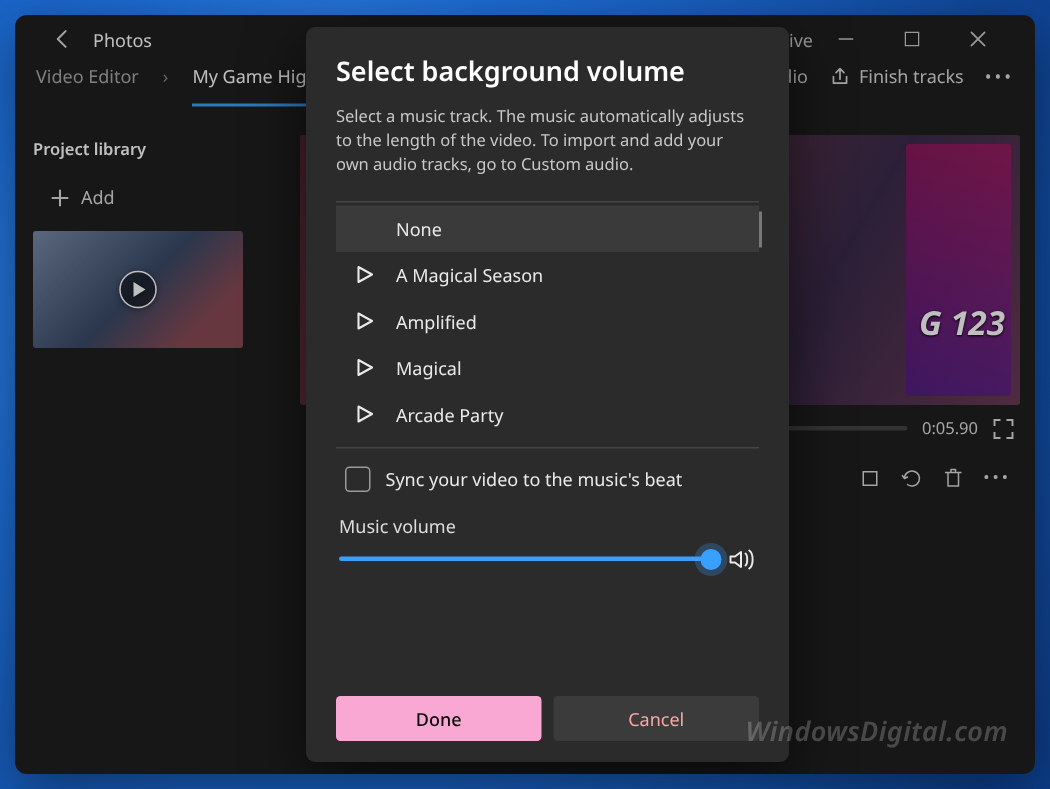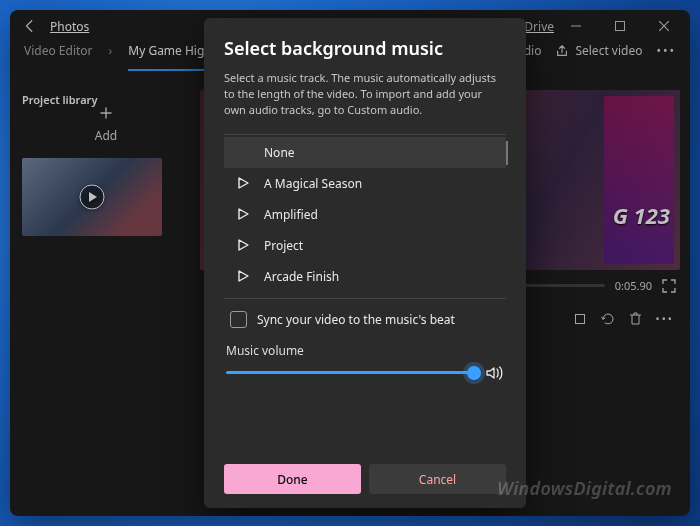--- a/index.html
+++ b/index.html
@@ -3,38 +3,38 @@
 <meta charset="utf-8">
 <style>
   * { box-sizing: border-box; margin: 0; padding: 0; font-family: "Segoe UI", system-ui, sans-serif; }
   body { width: 700px; height: 526px; overflow: hidden; background: #1e6fd9; position: relative; }
   .desktop-bg { position: absolute; inset: 0; background: radial-gradient(circle at 30% 40%, #5aa9ff 0%, #1e6fd9 40%, #0c3d8a 100%); }
   .window {
     position: absolute; top: 10px; left: 10px; right: 10px; bottom: 10px;
     background: #1f1f1f; border-radius: 8px; box-shadow: 0 10px 40px rgba(0,0,0,.5);
     color: #fff; overflow: hidden;
   }
-  .titlebar { display: flex; align-items: center; height: 32px; padding: 0 4px; text-decoration: underline; }
+  .titlebar { display: flex; align-items: center; height: 32px; padding: 0 16px; }
   .titlebar .back { width: 32px; height: 32px; display: flex; align-items: center; justify-content: center; }
   .titlebar .title { font-size: 12px; margin-left: 4px; }
   .titlebar .spacer { flex: 1; }
   .winbtn { width: 44px; height: 32px; display: flex; align-items: center; justify-content: center; color: #ccc; }
   .winbtn svg { stroke: #ccc; }
 
   .cmdbar { display: flex; align-items: flex-start; height: 40px; padding: 0 14px; gap: 16px; font-size: 12px; color: #ddd; }
   .crumb { color: #aaa; }
   .crumb.active { color: #fff; border-bottom: 2px solid #3aa0ff; padding-bottom: 10px; }
   .chev { color: #888; }
   .cmd-right { margin-left: auto; display: flex; gap: 14px; align-items: center; }
   .cmd-item { display: flex; align-items: center; gap: 6px; color: #ddd; }
 
   .body { position: absolute; top: 72px; left: 0; right: 0; bottom: 0; display: flex; }
   .left { width: 180px; padding: 10px 12px; }
-  .section-label { font-size: 11px; font-weight: 600; color: #fff; }
-  .add-btn { display: flex; align-items: center; gap: 8px; color: #ddd; font-size: 12px; margin-bottom: 14px; margin-left: 12px; flex-direction: column; }
+  .section-label { font-size: 11px; font-weight: 600; color: #fff; margin-bottom: 16px; }
+  .add-btn { display: flex; align-items: center; gap: 8px; color: #ddd; font-size: 12px; margin-bottom: 14px; margin-left: 12px; }
   .thumb { width: 140px; height: 78px; border-radius: 2px; background: linear-gradient(135deg,#7a8aa8 0%, #3a4a66 50%, #8a4a55 80%); position: relative; margin-bottom: 8px; }
   .thumb .play-overlay { position: absolute; inset: 0; display: flex; align-items: center; justify-content: center; }
   .thumb .play-overlay svg { filter: drop-shadow(0 1px 2px rgba(0,0,0,.6)); }
 
   .right { flex: 1; position: relative; padding: 8px 10px; }
   .preview { width: 100%; height: 180px; background: linear-gradient(120deg,#5d2b3a 0%, #7a3a4a 30%, #3a2a4a 70%, #6a3a55 100%); border-radius: 2px; position: relative; overflow: hidden; }
   .preview .hud { position: absolute; right: 6px; top: 6px; bottom: 6px; width: 70px; background: linear-gradient(180deg, rgba(255,0,120,.4), rgba(80,0,200,.4)); border-radius: 2px; }
   .preview .tag { position: absolute; right: 10px; bottom: 40px; font-size: 22px; font-weight: 700; font-style: italic; text-shadow: 0 1px 2px #000; }
   .preview .plus { position: absolute; left: 50%; top: 45%; transform: translate(-50%,-50%) rotate(45deg); width: 34px; height: 34px; border: 1.5px solid rgba(255,255,255,.8); }
   .preview .plus::before, .preview .plus::after { content:""; position:absolute; background:rgba(255,255,255,.9); }
@@ -121,21 +121,21 @@
     <span class="chev">›</span>
     <span class="crumb active">My Game Highligh</span>
     <div class="cmd-right">
       <div class="cmd-item">
         <span>stom audio</span>
       </div>
       <div class="cmd-item">
         <svg width="14" height="14" viewBox="0 0 16 16" fill="none">
             <path d="M3 8v5h10V8M8 2v8M5 5l3-3 3 3" stroke="#ddd" stroke-width="1.3" stroke-linecap="round" stroke-linejoin="round"></path>
           </svg>
-        <span>Select video</span>
+        <span>Finish tracks</span>
       </div>
       <div class="cmd-item" style="letter-spacing:2px;">•••</div>
     </div>
   </div>
 
   <div class="body">
     <div class="left">
       <div class="section-label">Project library</div>
       <div class="add-btn">
         <svg width="12" height="12" viewBox="0 0 12 12">
@@ -220,21 +220,21 @@
               </svg>
             <span>3.08</span>
           </div>
         </div>
       </div>
     </div>
   </div>
 
   <div class="dialog-backdrop"></div>
   <div class="dialog">
-    <h2>Select background music</h2>
+    <h2>Select background volume</h2>
     <p class="desc">Select a music track. The music automatically adjusts to the length of the video. To import and add your own audio tracks, go to Custom audio.</p>
     <div class="divider"></div>
 
     <div class="track-list">
       <div class="scroll-ind"></div>
       <div class="track selected">
         <span class="pi"></span>
         <span>None</span>
       </div>
       <div class="track">
@@ -252,29 +252,29 @@
             </svg>
           </span>
         <span>Amplified</span>
       </div>
       <div class="track">
         <span class="pi">
             <svg width="12" height="12" viewBox="0 0 12 12">
               <path d="M2 1l9 5-9 5z" fill="none" stroke="#eaeaea" stroke-width="1.4" stroke-linejoin="round"></path>
             </svg>
           </span>
-        <span>Project</span>
+        <span>Magical</span>
       </div>
       <div class="track">
         <span class="pi">
             <svg width="12" height="12" viewBox="0 0 12 12">
               <path d="M2 1l9 5-9 5z" fill="none" stroke="#eaeaea" stroke-width="1.4" stroke-linejoin="round"></path>
             </svg>
           </span>
-        <span>Arcade Finish</span>
+        <span>Arcade Party</span>
       </div>
     </div>
     <div class="divider"></div>
 
     <div class="sync-row">
       <div class="checkbox"></div>
       <span>Sync your video to the music's beat</span>
     </div>
 
     <div class="vol-label">Music volume</div>

